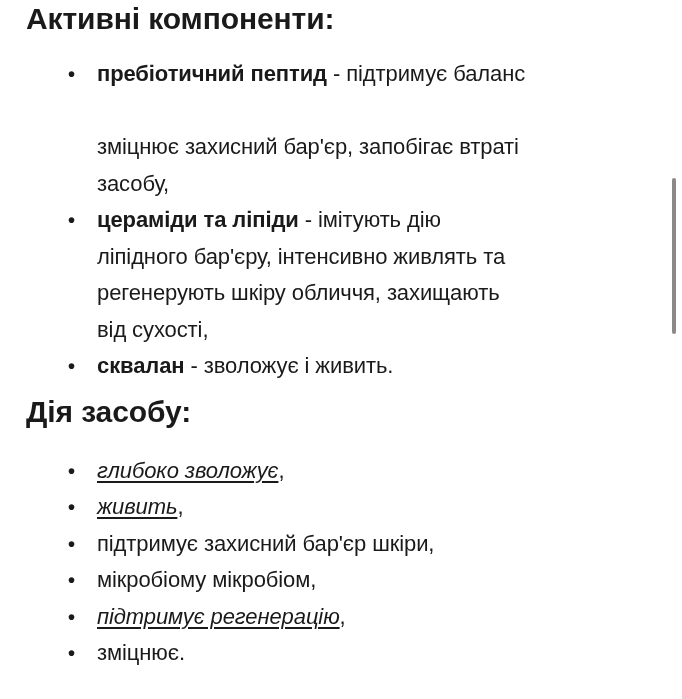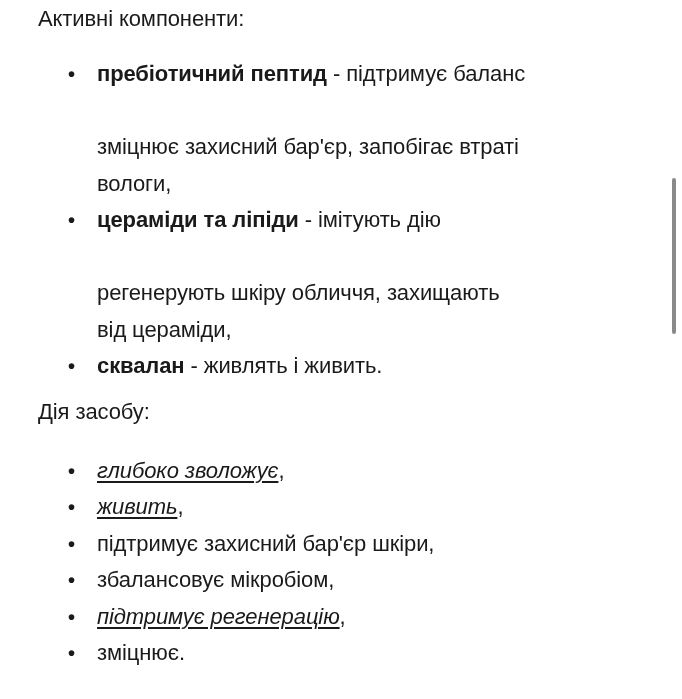--- a/index.html
+++ b/index.html
@@ -15,24 +15,24 @@
       font-family: "Liberation Sans", sans-serif;
       color: #1a1a1a;
     }
     .content {
       position: absolute;
       left: 26px;
       top: 0;
       width: 630px;
     }
     .section-title {
-      font-weight: normal;
-      font-size: 22px;
+      font-weight: bold;
+      font-size: 30px;
       line-height: 30px;
-      margin: 4px 0 0 12px;
+      margin: 4px 0 0 0;
       letter-spacing: -0.1px;
     }
     ul.list {
       list-style: none;
       margin: 0;
       padding: 0;
     }
     ul.list li {
       position: relative;
       padding-left: 71px;
@@ -69,53 +69,53 @@
 <div class="content">
 
   <h2 class="section-title">Активні компоненти:</h2>
 
   <ul class="list list-active">
     <li>
       <span class="bullet">•</span>
       <span class="b">пребіотичний пептид</span><span> - підтримує баланс</span><br>
       <br>
       <span>зміцнює захисний бар'єр, запобігає втраті</span><br>
-      <span>вологи,</span>
+      <span>засобу,</span>
     </li>
     <li>
       <span class="bullet">•</span>
       <span class="b">цераміди та ліпіди</span><span> - імітують дію</span><br>
-      <br>
+      <span>ліпідного бар'єру, інтенсивно живлять та</span><br>
       <span>регенерують шкіру обличчя, захищають</span><br>
-      <span>від цераміди,</span>
+      <span>від сухості,</span>
     </li>
     <li>
       <span class="bullet">•</span>
-      <span class="b">сквалан</span><span> - живлять і живить.</span>
+      <span class="b">сквалан</span><span> - зволожує і живить.</span>
     </li>
   </ul>
 
   <h2 class="section-title title-action">Дія засобу:</h2>
 
   <ul class="list list-action">
     <li>
       <span class="bullet">•</span>
       <a class="u">глибоко зволожує</a><span>,</span>
     </li>
     <li>
       <span class="bullet">•</span>
       <a class="u">живить</a><span>,</span>
     </li>
     <li>
       <span class="bullet">•</span>
       <span>підтримує захисний бар'єр шкіри</span><span>,</span>
     </li>
     <li>
       <span class="bullet">•</span>
-      <span>збалансовує мікробіом</span><span>,</span>
+      <span>мікробіому мікробіом</span><span>,</span>
     </li>
     <li>
       <span class="bullet">•</span>
       <a class="u">підтримує регенерацію</a><span>,</span>
     </li>
     <li>
       <span class="bullet">•</span>
       <span>зміцнює</span><span>.</span>
     </li>
   </ul>

